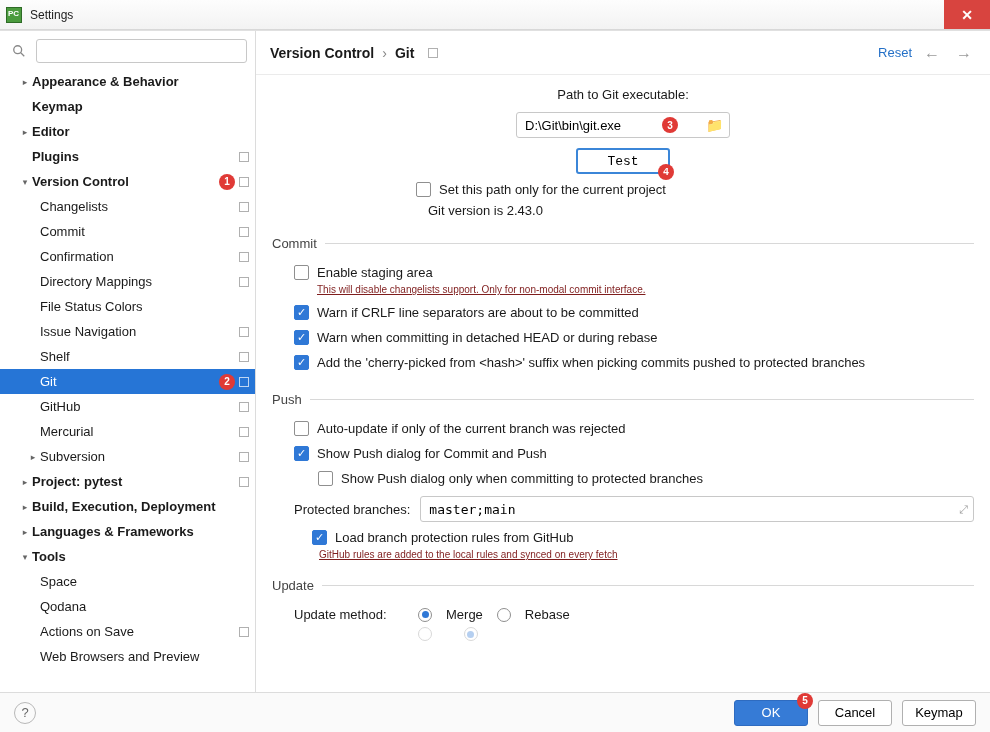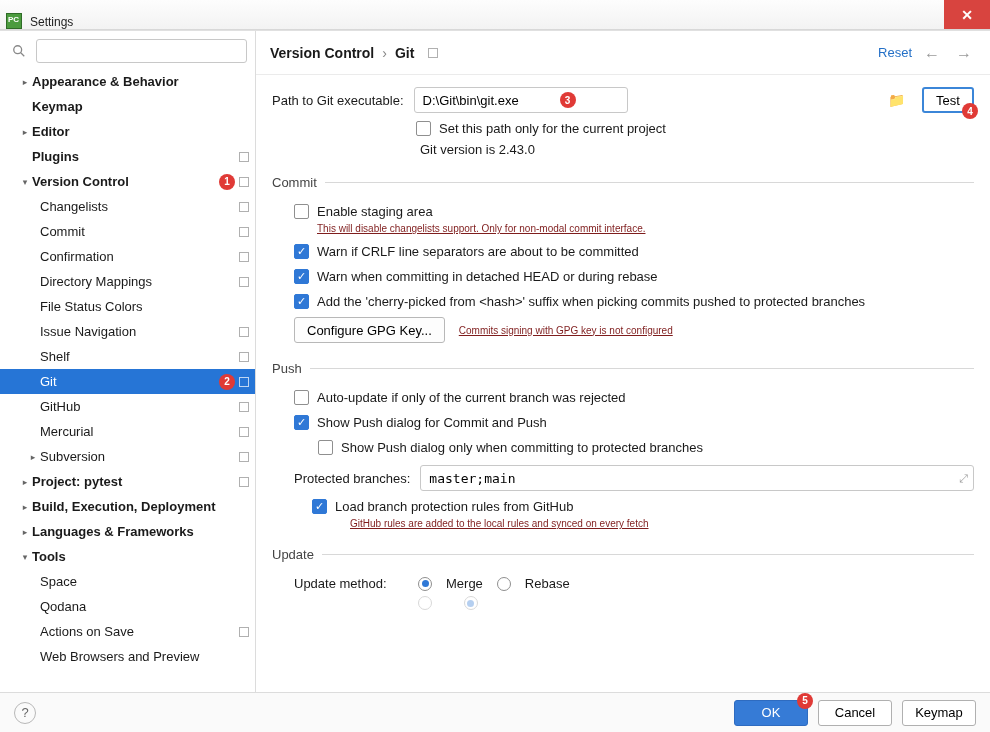--- a/index.html
+++ b/index.html
@@ -1,19 +1,19 @@
 <!DOCTYPE html>
 <html><head>
 <meta charset="utf-8">
 <style>
 * { box-sizing: border-box; margin: 0; padding: 0; }
 body { font-family: "Segoe UI", Arial, sans-serif; font-size: 13px; color: #1a1a1a; background: #f2f2f2; width: 990px; height: 732px; overflow: hidden; }
 
 
-.titlebar { height: 30px; background: linear-gradient(#fdfdfd,#f3f3f3); border-bottom: 1px solid #d8d8d8; display: flex; align-items: flex-end; padding-left: 6px; }
+.titlebar { height: 30px; background: linear-gradient(#fdfdfd,#f3f3f3); border-bottom: 1px solid #d8d8d8; display: flex; align-items: center; padding-left: 6px; }
 .titlebar .app-icon { width: 16px; height: 16px; background: #4b9b3e; border: 1px solid #2e6b26; position: relative; margin-right: 8px; }
 .titlebar .app-icon::after { content: "PC"; font-size: 8px; color: #fff; position: absolute; top: 1px; left: 1px; font-weight: bold; }
 .titlebar .title { font-size: 12px; color: #222; }
 .titlebar .winbtns { margin-left: auto; display: flex; height: 100%; }
 .titlebar .winbtn { width: 46px; display: flex; align-items: center; justify-content: center; color: #555; font-size: 14px; }
 .titlebar .winbtn.close { background: #d8443f; color: #fff; font-weight: bold; }
 
 
 .dialog { display: flex; height: 662px; background: #fff; border-top: 1px solid #e0e0e0; }
 
@@ -37,26 +37,26 @@
 .main { flex: 1; display: flex; flex-direction: column; overflow: hidden; }
 .main-header { height: 44px; display: flex; align-items: center; padding: 0 14px; border-bottom: 1px solid #ebebeb; gap: 8px; }
 .breadcrumb { font-weight: 600; font-size: 14px; display: flex; align-items: center; gap: 8px; }
 .breadcrumb .sep { color: #888; font-weight: normal; }
 .breadcrumb .square { width: 10px; height: 10px; border: 1px solid #b0b0b0; margin-left: 6px; }
 .main-header .reset { margin-left: auto; color: #2470c7; font-weight: 500; cursor: pointer; }
 .navarrow { color: #999; font-size: 16px; padding: 0 4px; cursor: pointer; }
 
 .main-body { flex: 1; overflow-y: auto; padding: 12px 16px 0 16px; }
 
-.row { display: flex; align-items: center; gap: 10px; margin-bottom: 8px; }
+.row { display: flex; align-items: center; gap: 10px; margin-bottom: 8px; flex-direction: column; }
 .row .lbl { white-space: nowrap; }
 .path-input { flex: 1; height: 26px; border: 1px solid #c8c8c8; border-radius: 3px; padding: 0 28px 0 8px; font-size: 13px; position: relative; background: #fff; }
 .path-wrap { flex: 1; position: relative; }
 .path-wrap .folder { position: absolute; right: 6px; top: 50%; transform: translateY(-50%); color: #9a9a9a; font-size: 14px; }
-.test-btn { width: 52px; height: 26px; border: 2px solid #3b86d8; background: #fff; border-radius: 3px; font-size: 13px; cursor: pointer; }
+.test-btn { width: 94px; height: 26px; border: 2px solid #3b86d8; background: #fff; border-radius: 3px; font-size: 13px; cursor: pointer; font-family: Liberation Mono, monospace; }
 
 .indented { margin-left: 144px; }
 .check-row { display: flex; align-items: center; gap: 8px; margin: 4px 0; }
 .cb { width: 15px; height: 15px; border: 1px solid #8f8f8f; border-radius: 2px; display: inline-flex; align-items: center; justify-content: center; font-size: 11px; color: #fff; background: #fff; flex-shrink: 0; }
 .cb.checked { background: #2f78d6; border-color: #2f78d6; }
 .cb.checked::after { content: "✓"; }
 .radio { width: 14px; height: 14px; border: 1px solid #8f8f8f; border-radius: 50%; display: inline-flex; align-items: center; justify-content: center; background: #fff; flex-shrink: 0; }
 .radio.checked::after { content: ""; width: 7px; height: 7px; background: #2f78d6; border-radius: 50%; }
 .hint { color: #7f1d1d; font-size: 10px; text-decoration: underline; }
 
@@ -248,21 +248,21 @@
         <button class="test-btn" style="position:relative">
           <span>Test</span>
           <span class="callout" style="position:absolute; right:-6px; bottom:-8px">4</span>
         </button>
       </div>
       <div class="indented">
         <div class="check-row">
           <span class="cb"></span>
           <span>Set this path only for the current project</span>
         </div>
-        <div style="margin:6px 0 0 4px">Git version is 2.43.0</div>
+        <div style="margin:6px 0 0 12px">Git version is 2.43.0</div>
       </div>
 
       <fieldset class="section">
         <legend>Commit</legend>
         <div class="section-body">
           <div class="check-row">
             <span class="cb"></span>
             <span>Enable staging area</span>
           </div>
           <div class="hint" style="margin:2px 0 10px 23px">This will disable changelists support. Only for non-modal commit interface.</div>
@@ -271,24 +271,20 @@
             <span>Warn if CRLF line separators are about to be committed</span>
           </div>
           <div class="check-row" style="margin-top:10px">
             <span class="cb checked"></span>
             <span>Warn when committing in detached HEAD or during rebase</span>
           </div>
           <div class="check-row" style="margin-top:10px">
             <span class="cb checked"></span>
             <span>Add the 'cherry-picked from &lt;hash&gt;' suffix when picking commits pushed to protected branches</span>
           </div>
-          <div class="cfg-row">
-            <button class="cfg-btn">Configure GPG Key...</button>
-            <span class="hint">Commits signing with GPG key is not configured</span>
-          </div>
         </div>
       </fieldset>
 
       <fieldset class="section">
         <legend>Push</legend>
         <div class="section-body">
           <div class="check-row">
             <span class="cb"></span>
             <span>Auto-update if only of the current branch was rejected</span>
           </div>
@@ -304,21 +300,21 @@
             <span>Protected branches:</span>
             <div class="protected-input-wrap">
               <input class="protected-input" value="master;main" style="">
               <span class="expand-icon">⤢</span>
             </div>
           </div>
           <div class="check-row" style="margin-left:18px">
             <span class="cb checked"></span>
             <span>Load branch protection rules from GitHub</span>
           </div>
-          <div class="hint" style="margin:4px 0 0 56px">GitHub rules are added to the local rules and synced on every fetch</div>
+          <div class="hint" style="margin:4px 0 0 25px">GitHub rules are added to the local rules and synced on every fetch</div>
         </div>
       </fieldset>
 
       <fieldset class="section">
         <legend>Update</legend>
         <div class="section-body">
           <div class="update-row">
             <span style="min-width:110px">Update method:</span>
             <span class="radio checked"></span>
             <span>Merge</span>

